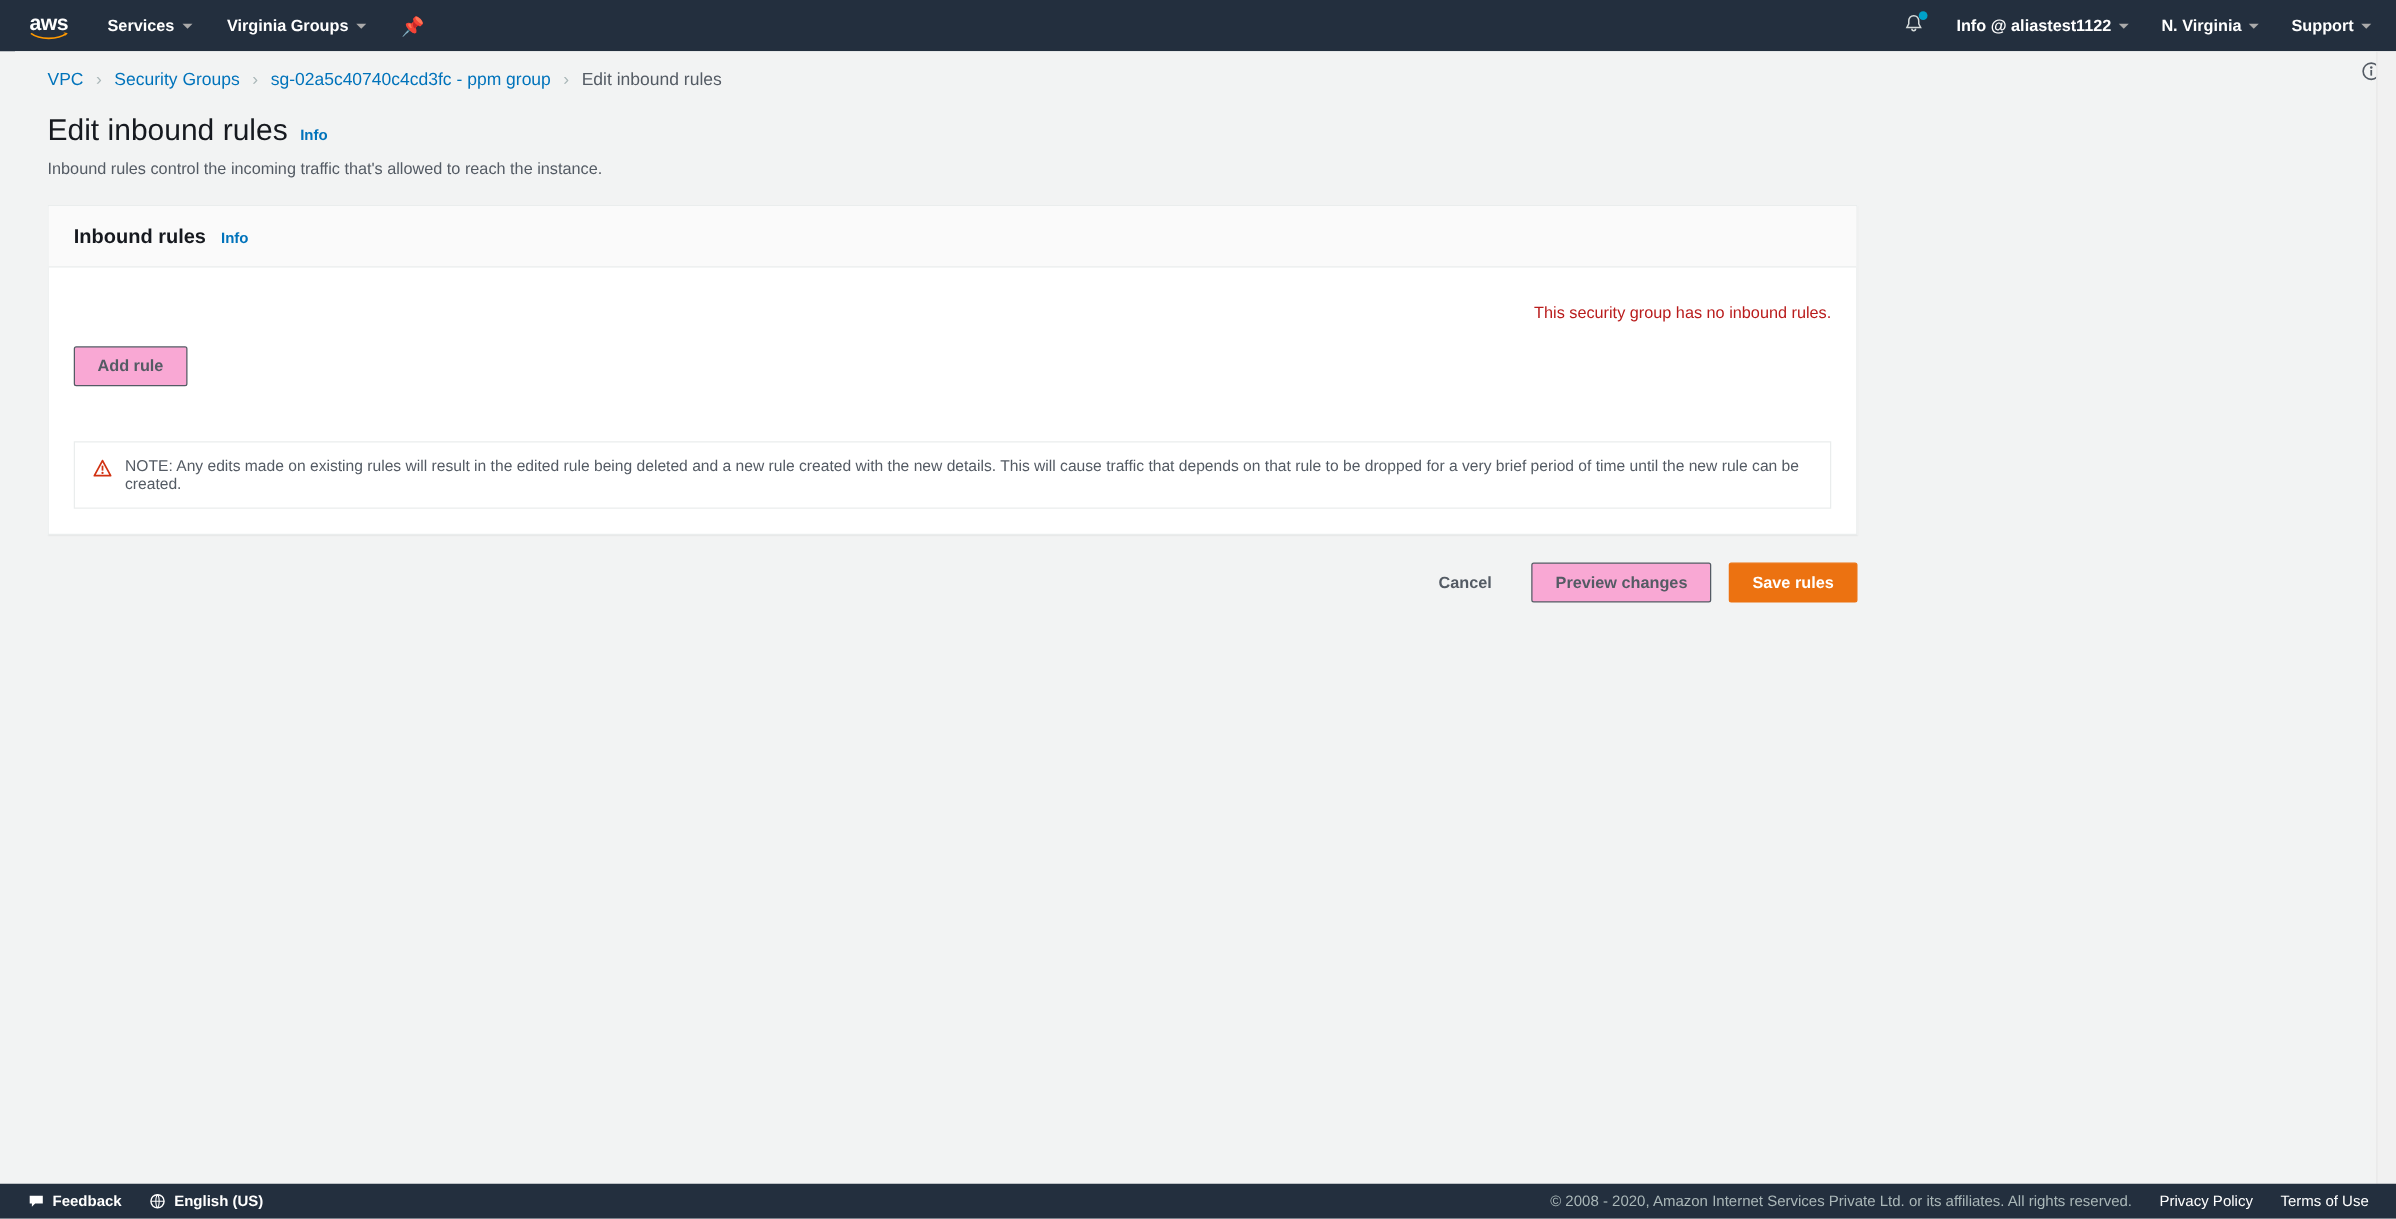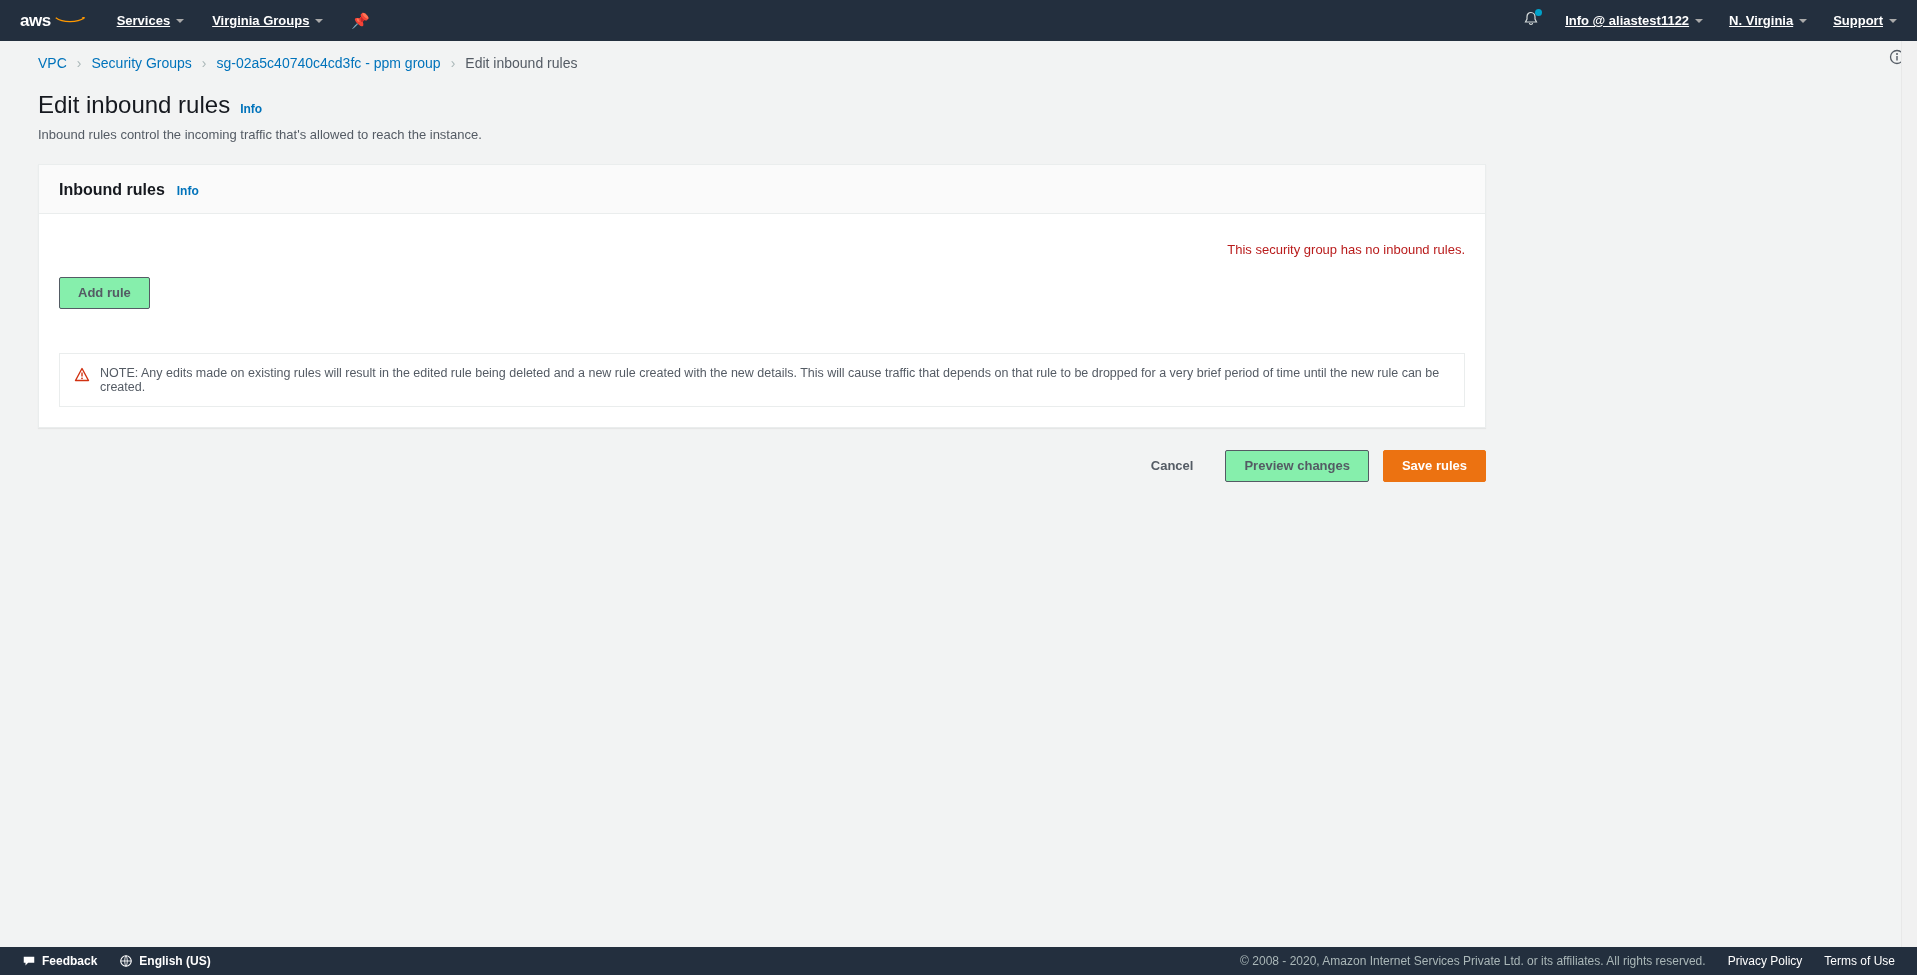--- a/index.html
+++ b/index.html
@@ -18,24 +18,24 @@
   .topnav {
     background: #232f3e;
     height: 41px;
     display: flex;
     align-items: center;
     color: #fff;
     padding: 0 20px;
     font-size: 13px;
   }
   .topnav-left { display: flex; align-items: center; gap: 28px; }
-  .aws-logo { display: flex; flex-direction: row; align-items: center; line-height: 1; cursor: pointer; }
+  .aws-logo { display: flex; flex-direction: column; align-items: center; line-height: 1; cursor: pointer; }
   .aws-text { font-weight: 700; font-size: 17px; letter-spacing: -0.5px; }
   .aws-smile { width: 38px; height: 6px; margin-top: -1px; }
-  .nav-item { display: flex; align-items: center; gap: 6px; cursor: pointer; font-weight: 600; text-decoration: underline; }
+  .nav-item { display: flex; align-items: center; gap: 6px; cursor: pointer; font-weight: 600; }
   .caret-down { width: 0; height: 0; border-left: 4px solid transparent; border-right: 4px solid transparent; border-top: 4px solid #aaa; }
   .pin-icon { font-size: 15px; cursor: pointer; }
   .topnav-right { margin-left: auto; display: flex; align-items: center; gap: 26px; }
   .bell { position: relative; cursor: pointer; }
   .bell-dot { position: absolute; top: -2px; right: -3px; width: 7px; height: 7px; border-radius: 50%; background: #00a1c9; }
 
   
   .work-area { position: absolute; top: 41px; left: 12px; right: 16px; bottom: 28px; background: #f2f3f3; }
   .info-strip { position: absolute; right: -4px; top: 8px; color: #545b64; cursor: pointer; }
 
@@ -68,21 +68,21 @@
   .panel-title { font-size: 16px; font-weight: 700; color: #16191f; }
   .panel-body { padding: 20px; }
   .empty-msg { text-align: right; font-size: 13px; color: #b91c1c; padding: 8px 0 20px 0; }
 
   .btn {
     display: inline-flex; align-items: center; justify-content: center;
     font-size: 13px; font-weight: 700;
     border-radius: 2px; cursor: pointer;
     padding: 6px 18px; line-height: 1.4;
     border: 1px solid #545b64;
-    background: #86efac; color: #545b64;
+    background: #f9a8d4; color: #545b64;
   }
   .btn-primary { background: #ec7211; border-color: #ec7211; color: #fff; }
   .btn-link { border: none; background: transparent; color: #545b64; font-weight: 700; }
 
   .alert {
     border: 1px solid #eaeded;
     background: #fff;
     padding: 12px 14px;
     margin-top: 44px;
     display: flex; gap: 10px;

